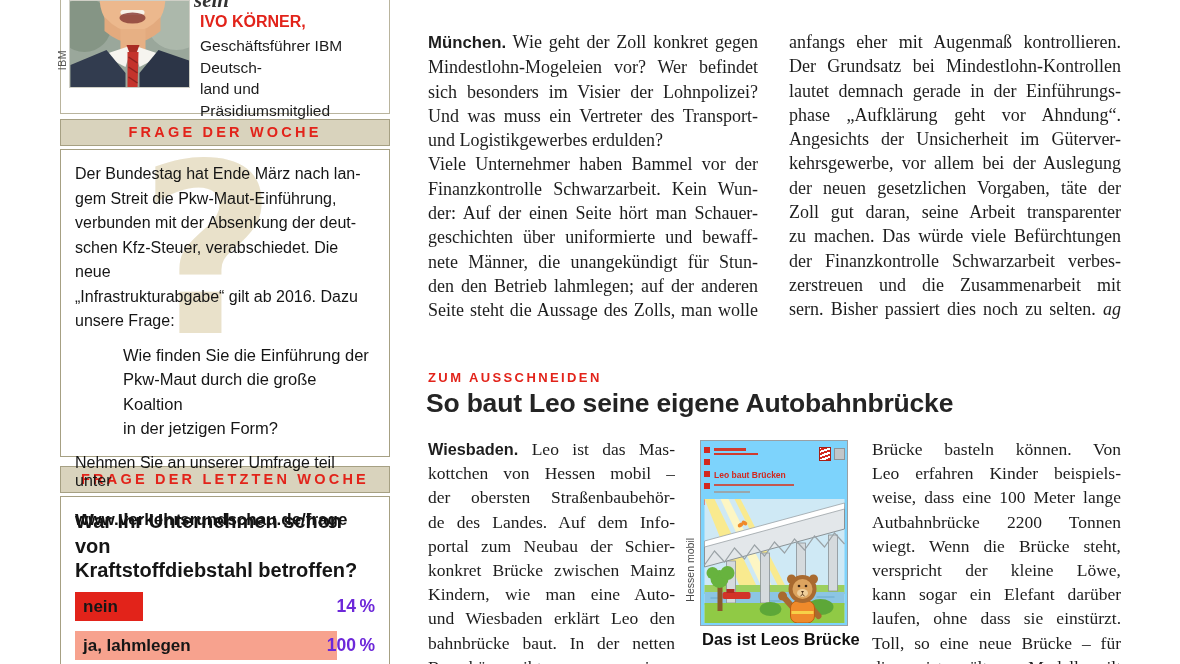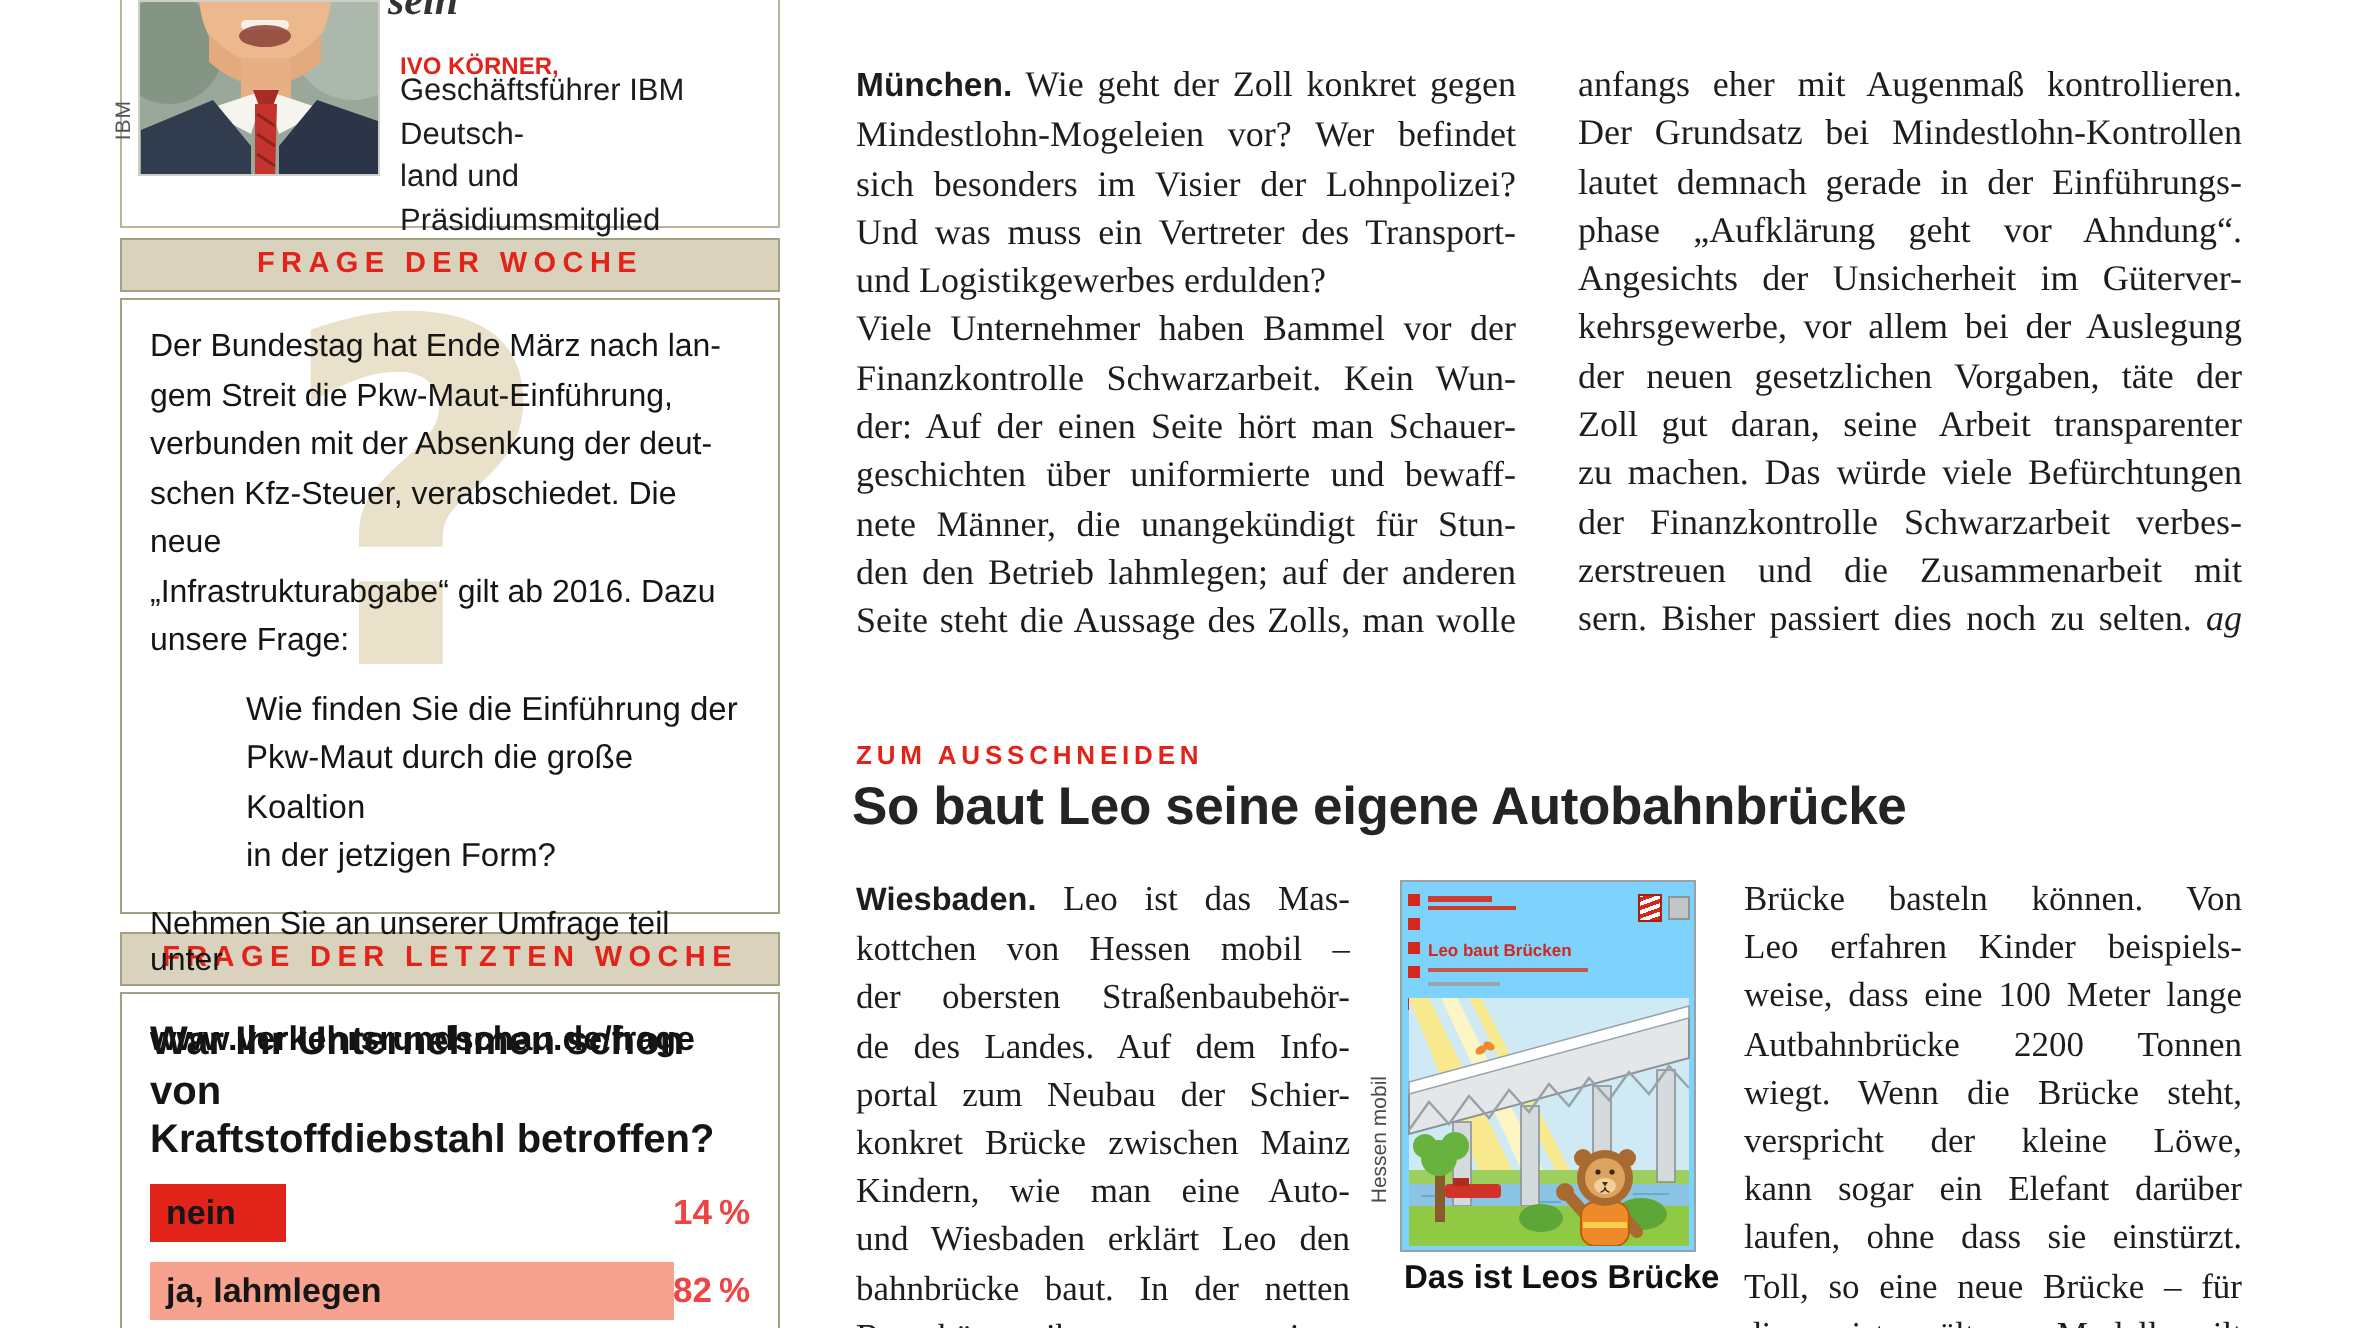--- a/index.html
+++ b/index.html
@@ -7,41 +7,41 @@
   body { width:1180px; height:664px; overflow:hidden; font-family:"Liberation Sans",sans-serif; }
   .page { position:relative; width:1180px; height:664px; background:#fff; overflow:hidden; }
 
   
   .sidebar { position:absolute; left:60px; top:0; width:330px; height:664px; }
   .profile-box { position:absolute; left:0; top:-44px; width:330px; height:158px; border:1px solid #b9b49d; background:#fff; }
   .photo { position:absolute; left:9px; top:0; width:121px; height:88px; overflow:hidden; border:1px solid #cfcfc6; background:#9aa79b; }
   .photo svg { display:block; }
   .photo-credit { position:absolute; left:-4px; top:50px; writing-mode:vertical-rl; transform:rotate(180deg); font-size:10.5px; color:#555; letter-spacing:.5px; }
   .quote-frag { position:absolute; left:134px; top:-12px; font-family:"Liberation Serif",serif; font-style:italic; font-weight:bold; font-size:21px; color:#333; }
-  .profile-name { position:absolute; left:140px; top:26px; font-weight:bold; font-size:12px; color:#e2231a; }
+  .profile-name { position:absolute; left:140px; top:13px; font-weight:bold; font-size:16px; color:#e2231a; }
   .profile-role { position:absolute; left:140px; top:35px; font-size:15.5px; line-height:21.5px; color:#1c1c1c; }
 
   .panel-header { position:absolute; left:0; width:330px; height:27px; background:#d9d3bd; border:1px solid #a6a083;
     color:#e2231a; font-weight:bold; font-size:14.5px; letter-spacing:3.2px; text-align:center; line-height:25px; }
   .ph1 { top:119px; } .ph2 { top:466px; }
   .panel-body { position:absolute; left:0; width:330px; background:#fff; border:1px solid #a6a083; padding:12px 14px; }
   .pb1 { top:149px; height:308px; } .pb2 { top:496px; height:200px; }
   .watermark { position:absolute; left:78px; top:-18px; z-index:0; font-family:"DejaVu Sans",sans-serif; font-weight:bold;
     font-size:238px; line-height:1; color:#e9e1ca; }
   .panel-body > div { position:relative; z-index:1; }
   .sline { font-size:16px; line-height:24.5px; color:#151515; }
   .question-block { margin-top:9px; } .question-block .sline { font-weight:normal; font-size:16.5px;margin-left:48px; }
   .cta { margin-top:13px; font-size:16px; color:#151515; }
   .url { margin-top:20px; font-weight:bold; font-size:17px; color:#111; }
   .poll-q .sline { font-weight:bold; font-size:20px; line-height:24.5px; }
   .poll-chart { margin-top:9px; }
   .poll-row { position:relative; height:29px; margin-bottom:10px; }
   .poll-bar { position:absolute; left:0; top:0; height:29px; }
   .poll-label { display:inline-block; font-weight:bold; font-size:17px; line-height:29px; padding-left:8px; color:#161616; white-space:nowrap; }
-  .poll-value { position:absolute; right:0; top:0; line-height:29px; font-weight:bold; font-size:17.5px; color:#ef4444; }
+  .poll-value { position:absolute; right:0; top:0; line-height:29px; font-weight:bold; font-size:17.5px; color:#6d28d9; }
 
   
   .serif-col { position:absolute; font-family:"Liberation Serif",serif; font-size:18px; line-height:24.3px; color:#1d1d1d; }
   #colM { left:428px; top:30px; width:330px; }
   #colR { left:789px; top:30px; width:332px; }
   #leo1 { left:428px; top:437px; width:247px; font-size:17.5px; line-height:24.2px; }
   #leo2 { left:872px; top:437px; width:249px; font-size:17.5px; line-height:24.2px; }
   .tline { text-align:justify; text-align-last:justify; overflow:hidden; }
   .tline.end { text-align-last:left; }
   .lead { font-family:"Liberation Sans",sans-serif; font-weight:bold; font-size:.93em; }
@@ -131,21 +131,21 @@
           <div class="sline">War Ihr Unternehmen schon von</div>
           <div class="sline">Kraftstoffdiebstahl betroffen?</div>
         </div>
       <div class="poll-chart">
           <div class="poll-row">
             <div class="poll-bar" style="width: 68px; background: rgb(226, 35, 26);"><span class="poll-label">nein</span></div>
             <span class="poll-value">14 %</span>
           </div>
           <div class="poll-row">
             <div class="poll-bar" style="width: 262px; background: rgb(247, 162, 142);"><span class="poll-label">ja, lahmlegen</span></div>
-            <span class="poll-value">82 %</span>
+            <span class="poll-value">100 %</span>
           </div>
           <div class="poll-row">
             <div class="poll-bar" style="width: 155px; background: rgb(173, 164, 133);"><span class="poll-label">ja, häufiger</span></div>
             <span class="poll-value">32 %</span>
           </div>
         </div>
     </div>
 
   </aside>
 

